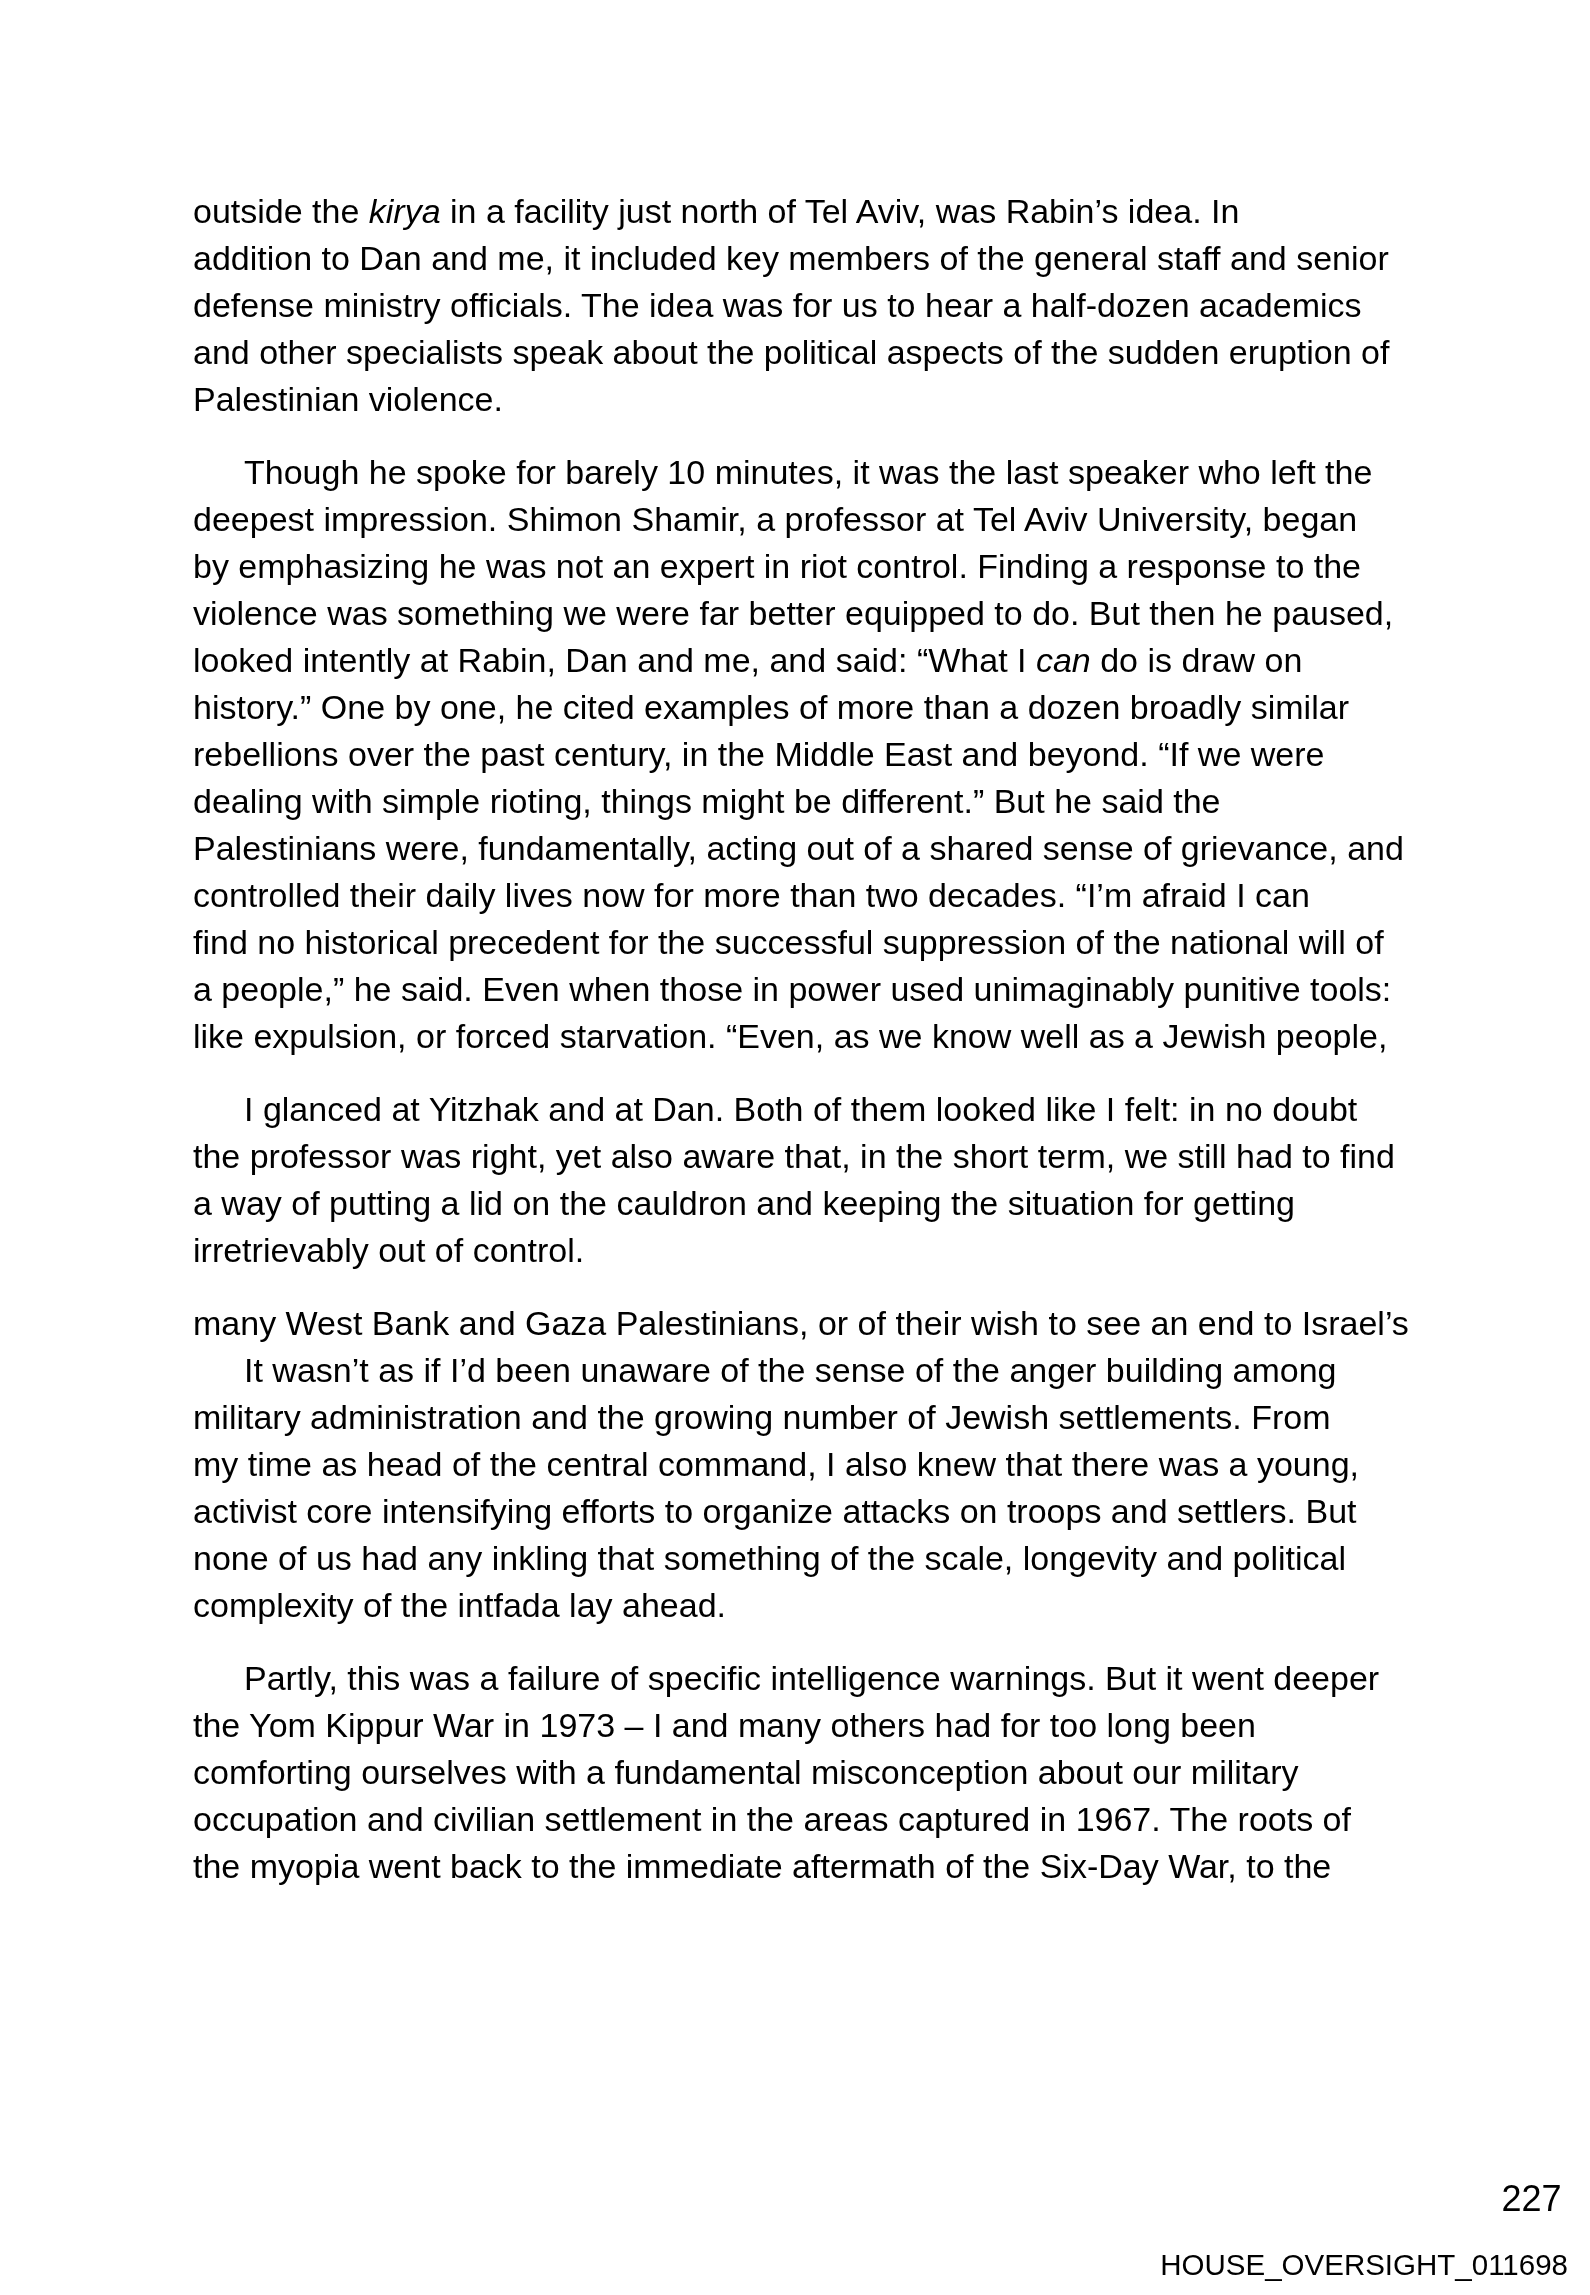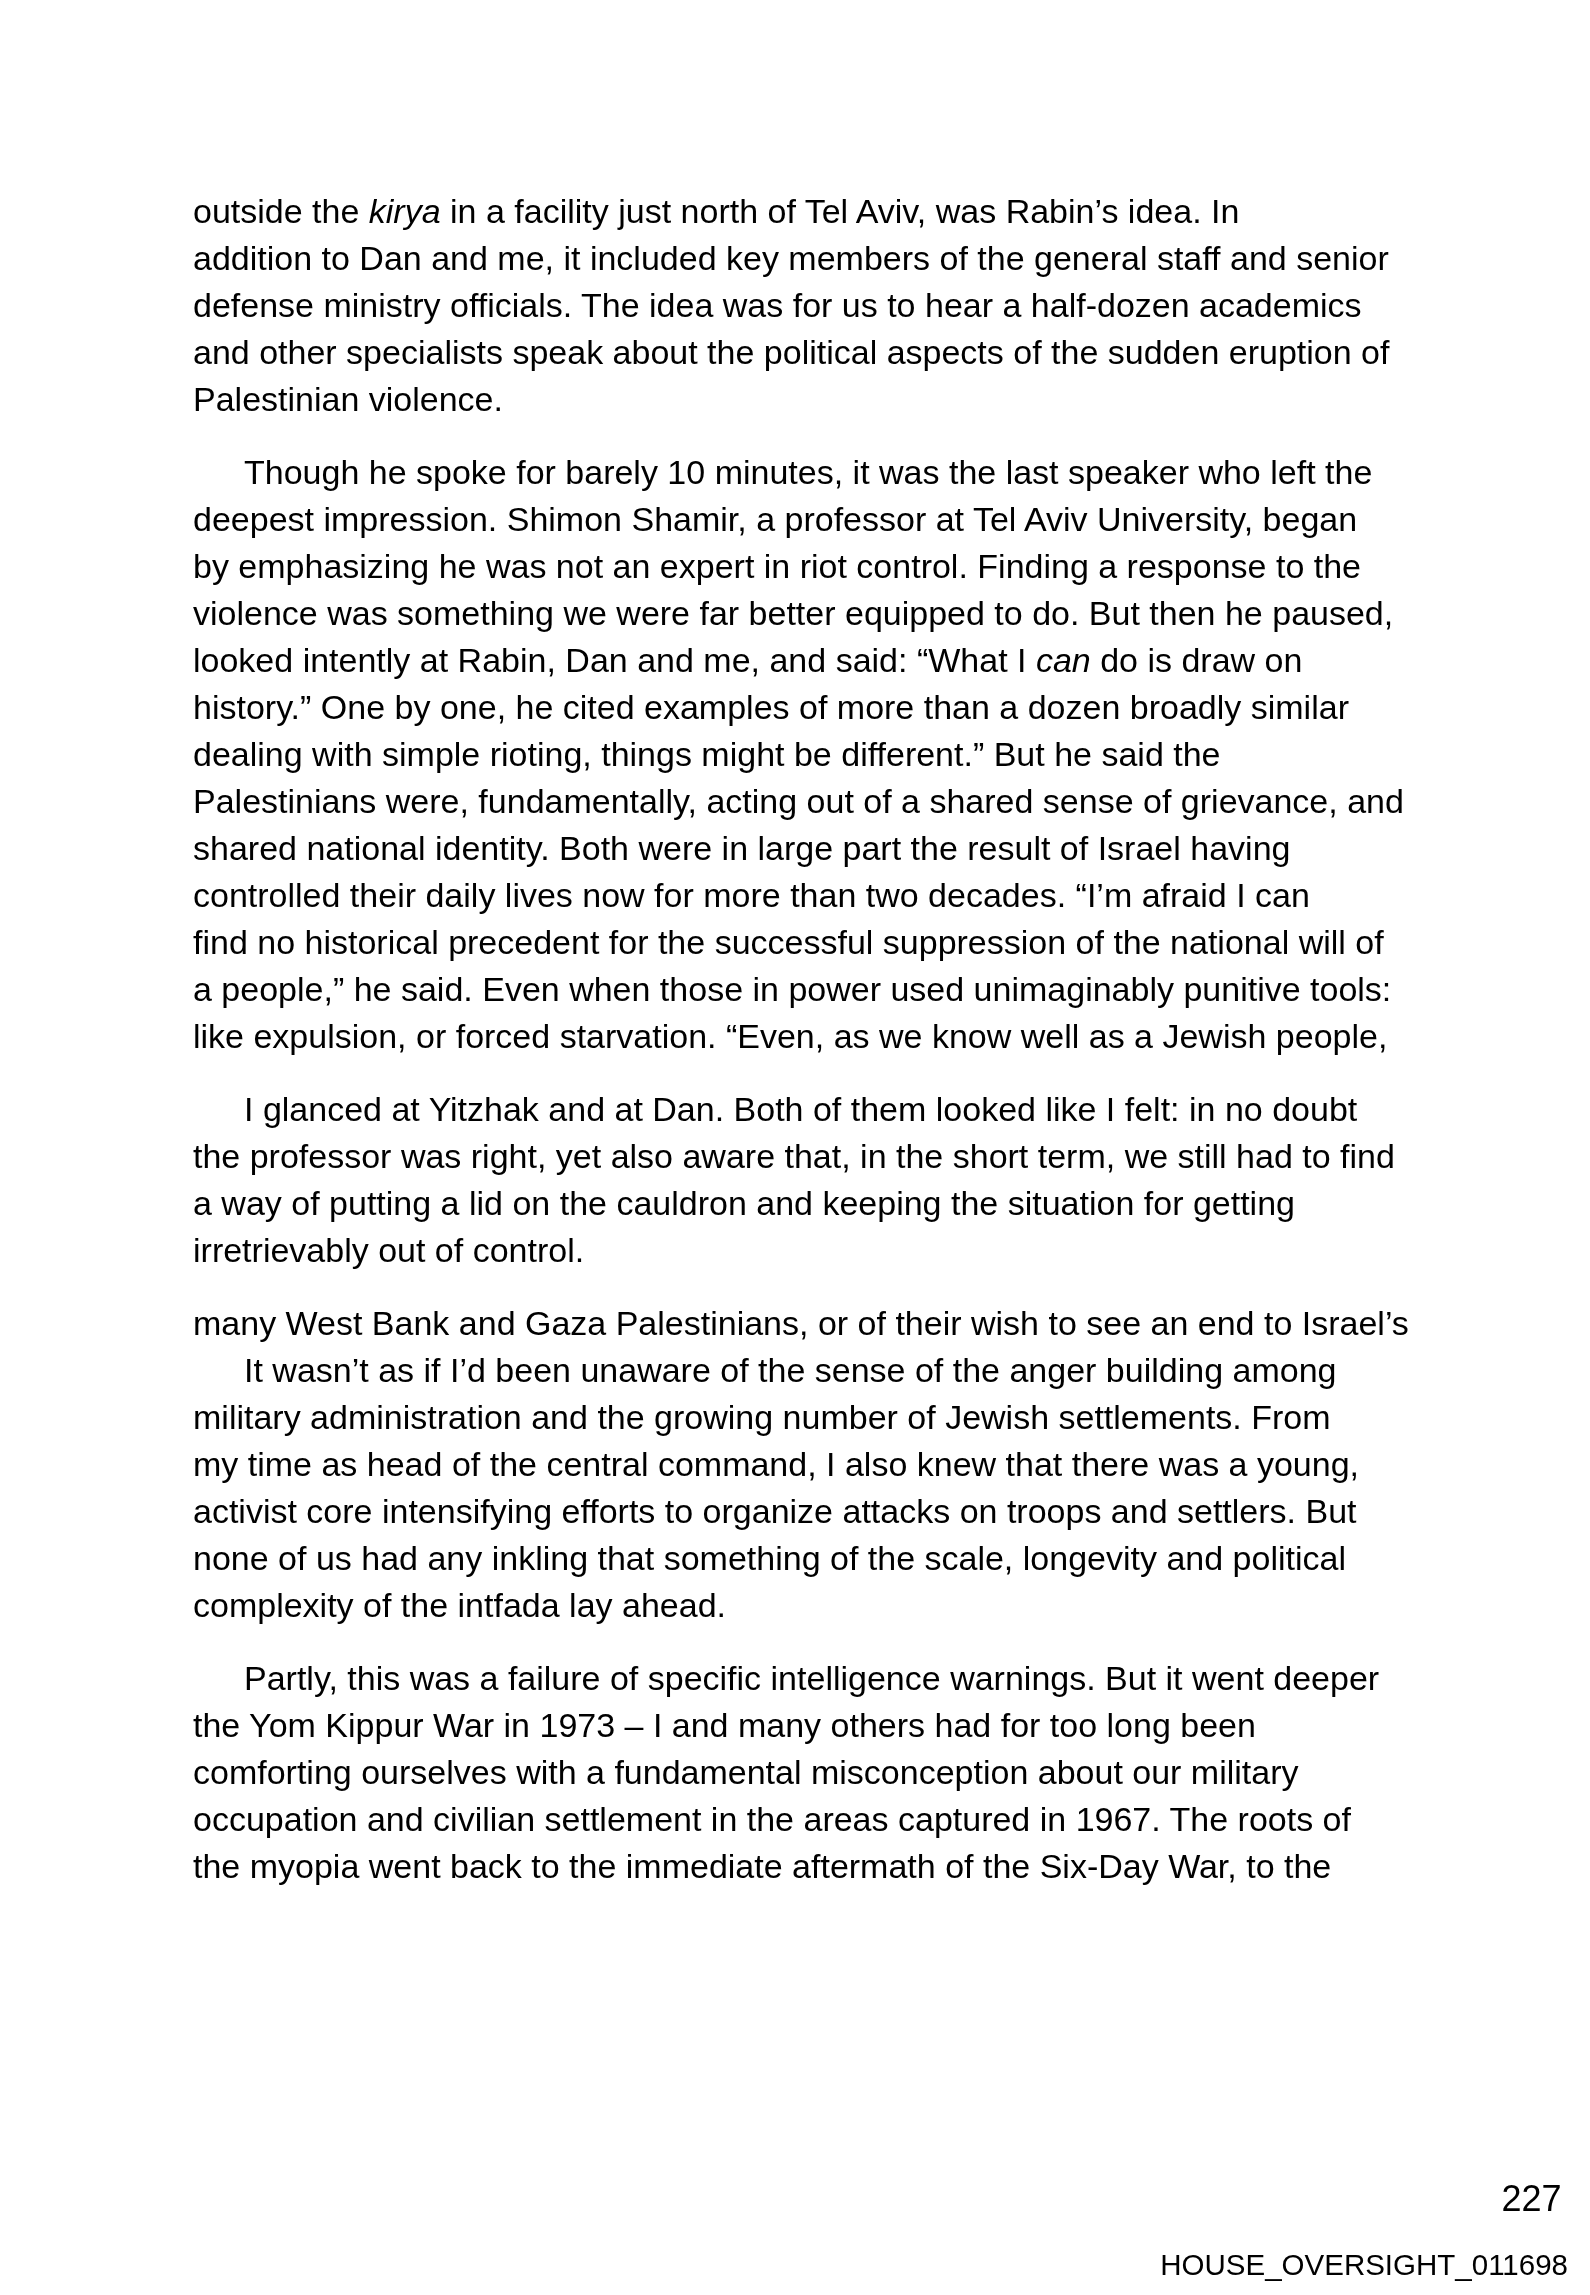--- a/index.html
+++ b/index.html
@@ -77,23 +77,23 @@
         <div class="line"><span>and other specialists speak about the political aspects of the sudden eruption of</span></div>
         <div class="line"><span>Palestinian violence.</span></div>
       </div>
       <div class="paragraph">
         <div class="line first"><span>Though he spoke for barely 10 minutes, it was the last speaker who left the</span></div>
         <div class="line"><span>deepest impression. Shimon Shamir, a professor at Tel Aviv University, began</span></div>
         <div class="line"><span>by emphasizing he was not an expert in riot control. Finding a response to the</span></div>
         <div class="line"><span>violence was something we were far better equipped to do. But then he paused,</span></div>
         <div class="line"><span>looked intently at Rabin, Dan and me, and said: “What I </span><i>can</i><span> do is draw on</span></div>
         <div class="line"><span>history.” One by one, he cited examples of more than a dozen broadly similar</span></div>
+        <div class="line"><span>rebellions over the past century, in the Middle East and beyond. “If we were</span></div>
         <div class="line"><span>dealing with simple rioting, things might be different.” But he said the</span></div>
         <div class="line"><span>Palestinians were, fundamentally, acting out of a shared sense of grievance, and</span></div>
-        <div class="line"><span>shared national identity. Both were in large part the result of Israel having</span></div>
         <div class="line"><span>controlled their daily lives now for more than two decades. “I’m afraid I can</span></div>
         <div class="line"><span>find no historical precedent for the successful suppression of the national will of</span></div>
         <div class="line"><span>a people,” he said. Even when those in power used unimaginably punitive tools:</span></div>
         <div class="line"><span>like expulsion, or forced starvation. “Even, as we know well as a Jewish people,</span></div>
       </div>
       <div class="paragraph">
         <div class="line first"><span>I glanced at Yitzhak and at Dan. Both of them looked like I felt: in no doubt</span></div>
         <div class="line"><span>the professor was right, yet also aware that, in the short term, we still had to find</span></div>
         <div class="line"><span>a way of putting a lid on the cauldron and keeping the situation for getting</span></div>
         <div class="line"><span>irretrievably out of control.</span></div>

